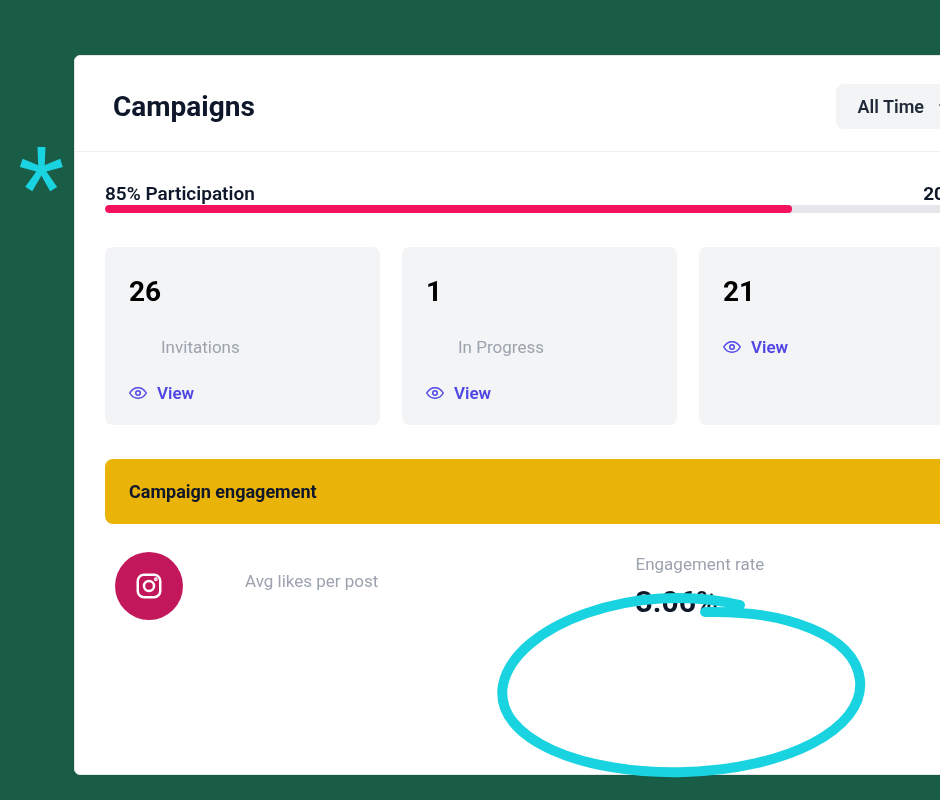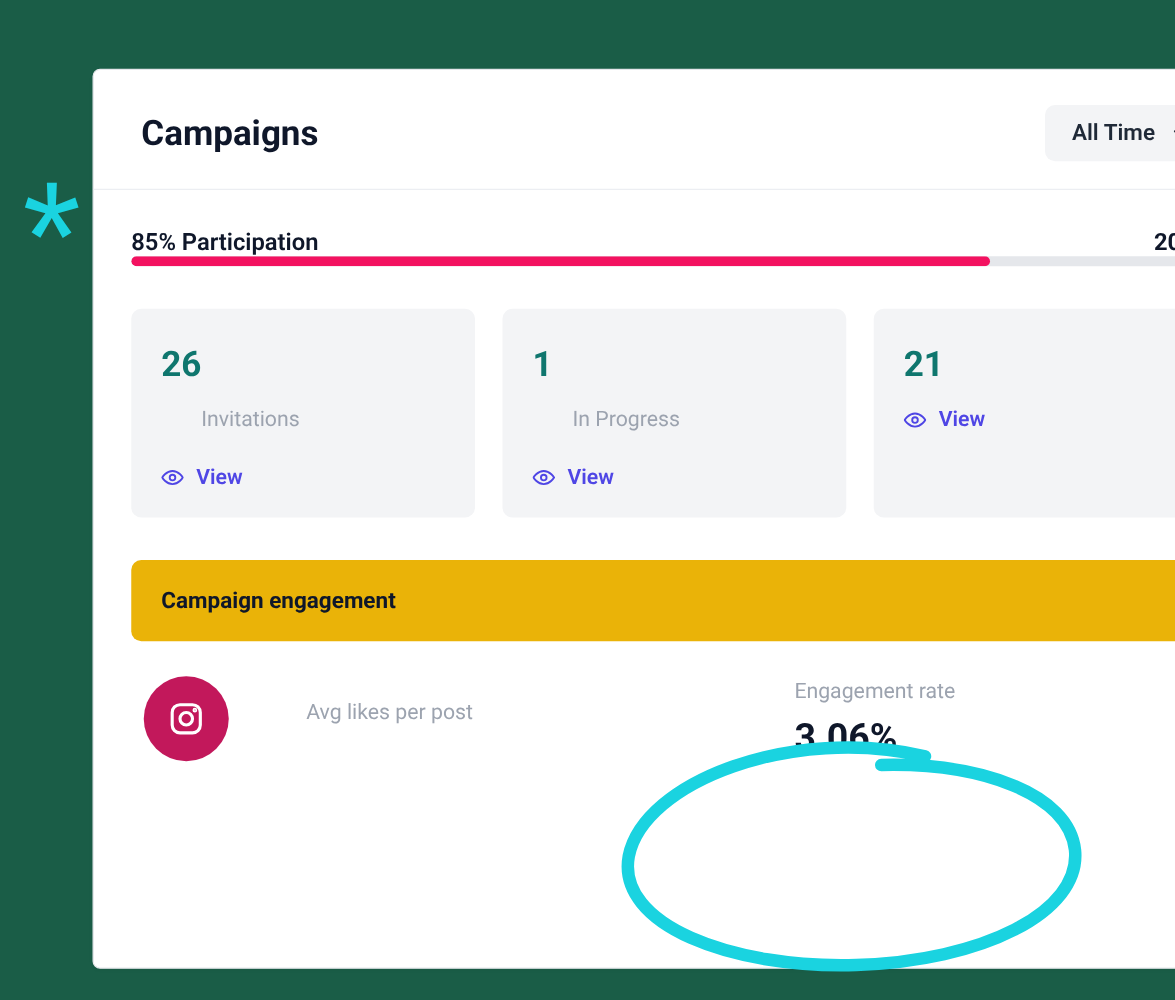--- a/index.html
+++ b/index.html
@@ -79,22 +79,22 @@
       margin-top: 34px;
     }
     .stat-card {
       background: #f3f4f6;
       border-radius: 8px;
       padding: 28px 24px 22px 24px;
     }
     .stat-value {
       font-size: 28px;
       font-weight: 700;
-      color: #0f766e;
-      margin-bottom: 18px;
+      color: #000000;
+      margin-bottom: 29px;
     }
     .stat-label {
       font-size: 17px;
       color: #9ca3af;
       margin-bottom: 26px;
       margin-left: 32px;
     }
     .view-link {
       display: flex;
       align-items: center;

